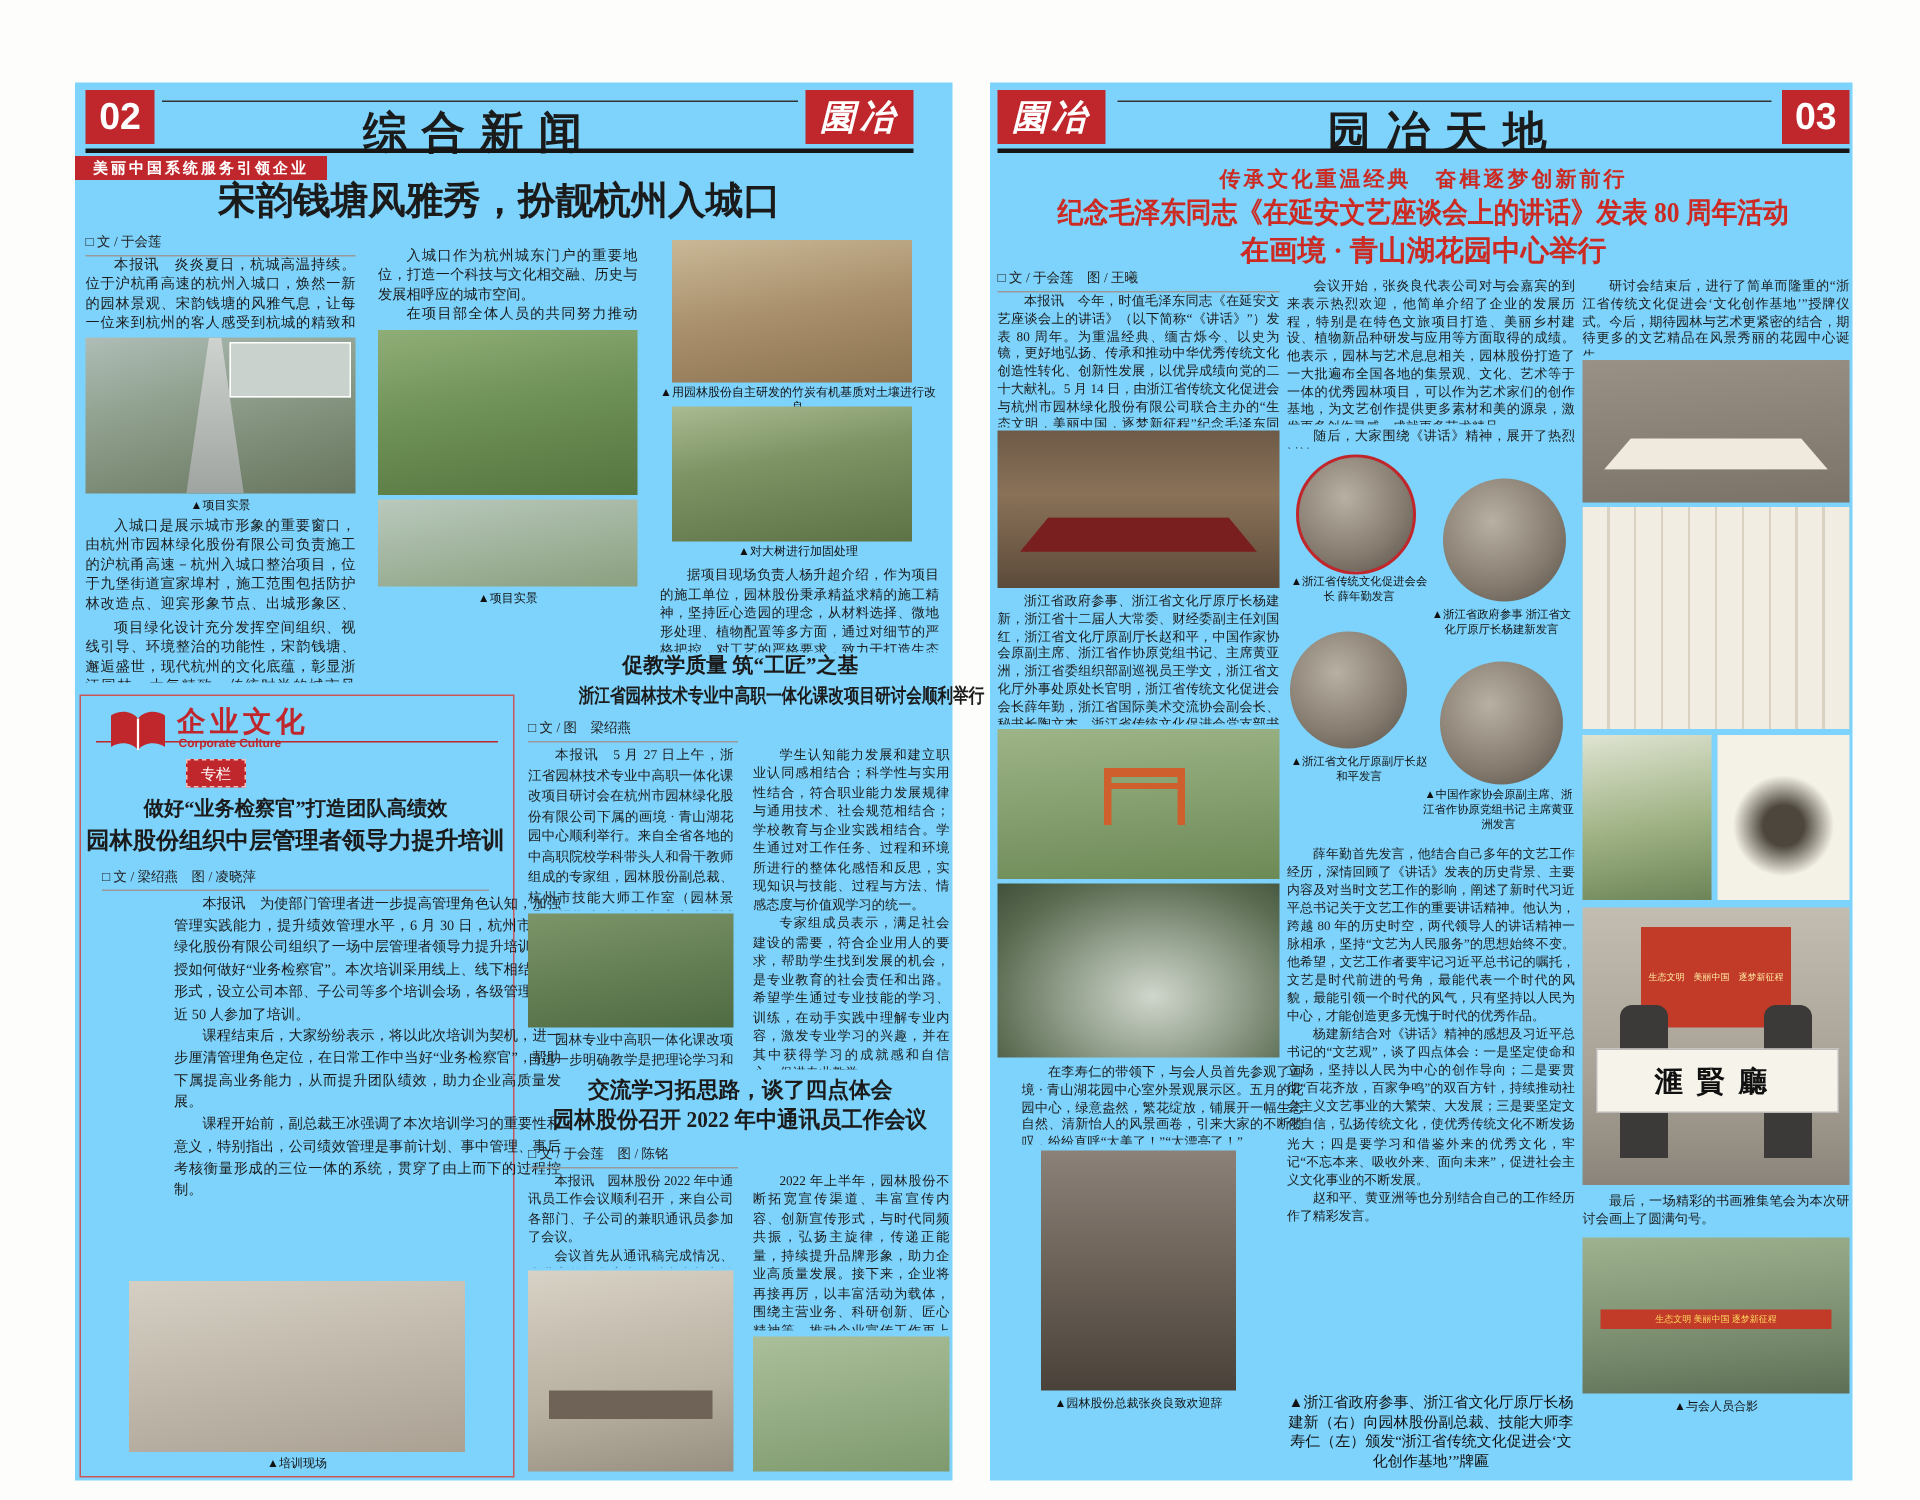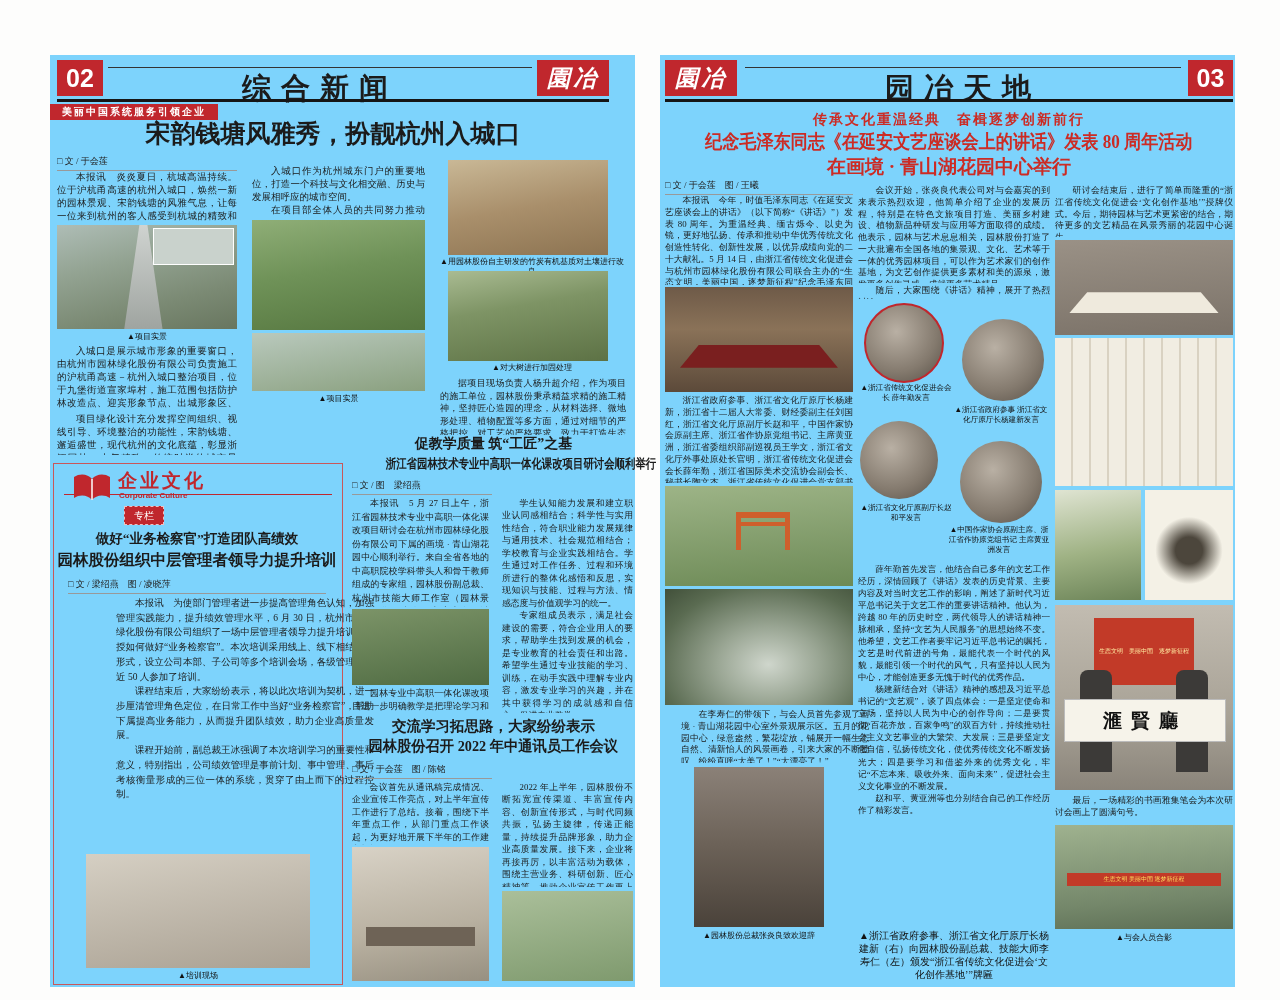--- a/index.html
+++ b/index.html
@@ -146,24 +146,25 @@
     <div class="ph ph-rockery" style="left:302px;top:554px;width:137px;height:76px;"></div>
     <div class="abs txt" style="left:302px;top:632px;width:137px;height:26px;font-size:9px;line-height:1.4;">
         <p>园林专业中高职一体化课改项目进一步明确教学是把理论学习和实践学习相结合的过程：理论与实践相结合，促进</p>
       </div>
     <div class="abs txt" style="left:452px;top:442px;width:131px;height:216px;font-size:8.8px;line-height:1.42;">
       <p>学生认知能力发展和建立职业认同感相结合；科学性与实用性结合，符合职业能力发展规律与通用技术、社会规范相结合；学校教育与企业实践相结合。学生通过对工作任务、过程和环境所进行的整体化感悟和反思，实现知识与技能、过程与方法、情感态度与价值观学习的统一。</p>
       <p>专家组成员表示，满足社会建设的需要，符合企业用人的要求，帮助学生找到发展的机会，是专业教育的社会责任和出路。希望学生通过专业技能的学习、训练，在动手实践中理解专业内容，激发专业学习的兴趣，并在其中获得学习的成就感和自信心，促进专业教学。</p>
 
     </div>
 
-    <div class="abs hl" style="left:302px;top:662px;width:283px;font-size:14.5px;">交流学习拓思路，大家纷纷表示</div>
+    <div class="abs hl" style="left:302px;top:662px;width:283px;font-size:14.5px;">交流学习拓思路，谈了四点体会</div>
     <div class="abs hl" style="left:302px;top:682px;width:283px;font-size:15px;"><span class="nw" style="transform:scaleX(.95);">园林股份召开 2022 年中通讯员工作会议</span></div>
     <div class="abs byline" style="left:302px;top:708px;width:140px;">□ 文 / 于会莲　图 / 陈铭</div>
     <div class="abs txt" style="left:302px;top:726px;width:137px;height:64px;font-size:8.8px;line-height:1.42;">
+      <p>本报讯　园林股份 2022 年中通讯员工作会议顺利召开，来自公司各部门、子公司的兼职通讯员参加了会议。</p>
       <p>会议首先从通讯稿完成情况、企业宣传工作亮点，对上半年宣传工作进行了总结。接着，围绕下半年重点工作，从部门重点工作谈起，为更好地开展下半年的工作建言献策。</p>
     </div>
     <div class="ph ph-room" style="left:302px;top:792px;width:137px;height:134px;">
       <div class="abs" style="left:10%;top:60%;width:80%;height:14%;background:#6e6356;"></div>
     </div>
     <div class="abs txt" style="left:452px;top:726px;width:131px;height:106px;font-size:8.8px;line-height:1.42;">
       <p>2022 年上半年，园林股份不断拓宽宣传渠道、丰富宣传内容、创新宣传形式，与时代同频共振，弘扬主旋律，传递正能量，持续提升品牌形象，助力企业高质量发展。接下来，企业将再接再厉，以丰富活动为载体，围绕主营业务、科研创新、匠心精神等，推动企业宣传工作再上新台阶。</p>
 
     </div>
     <div class="ph ph-outdoor" style="left:452px;top:836px;width:131px;height:90px;"></div>

